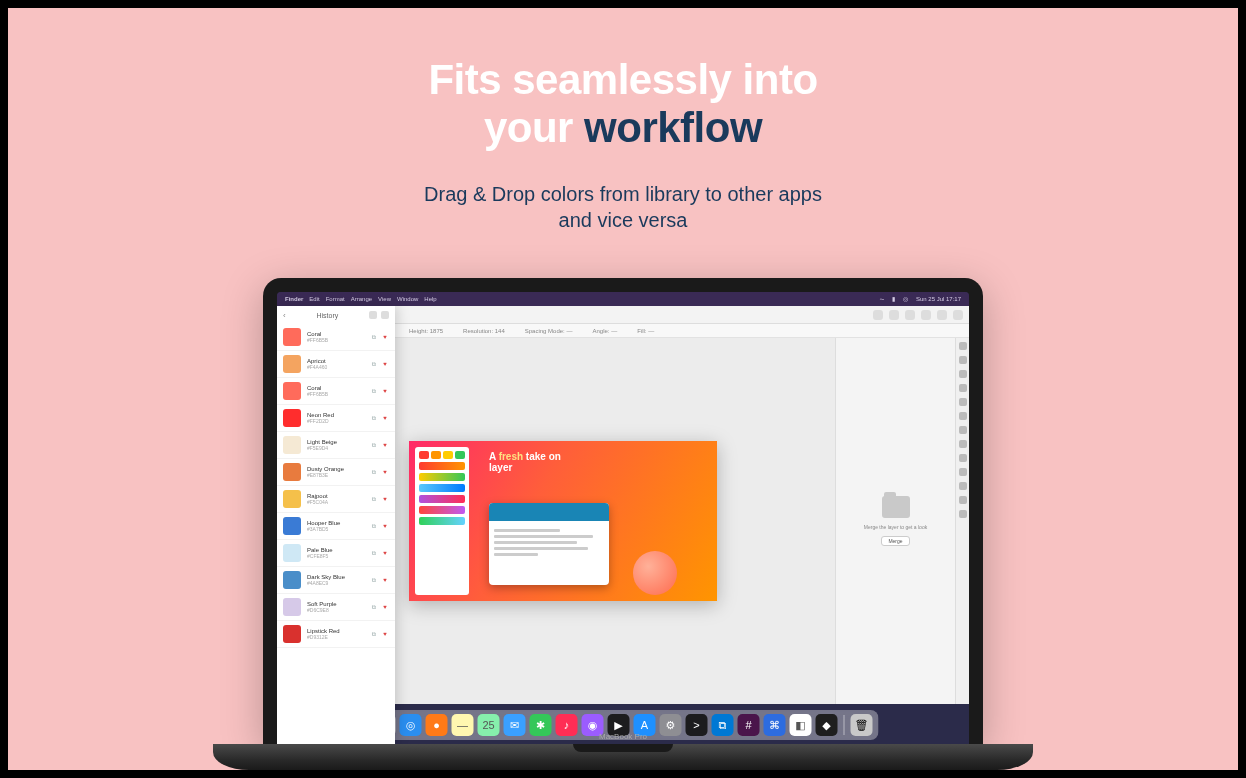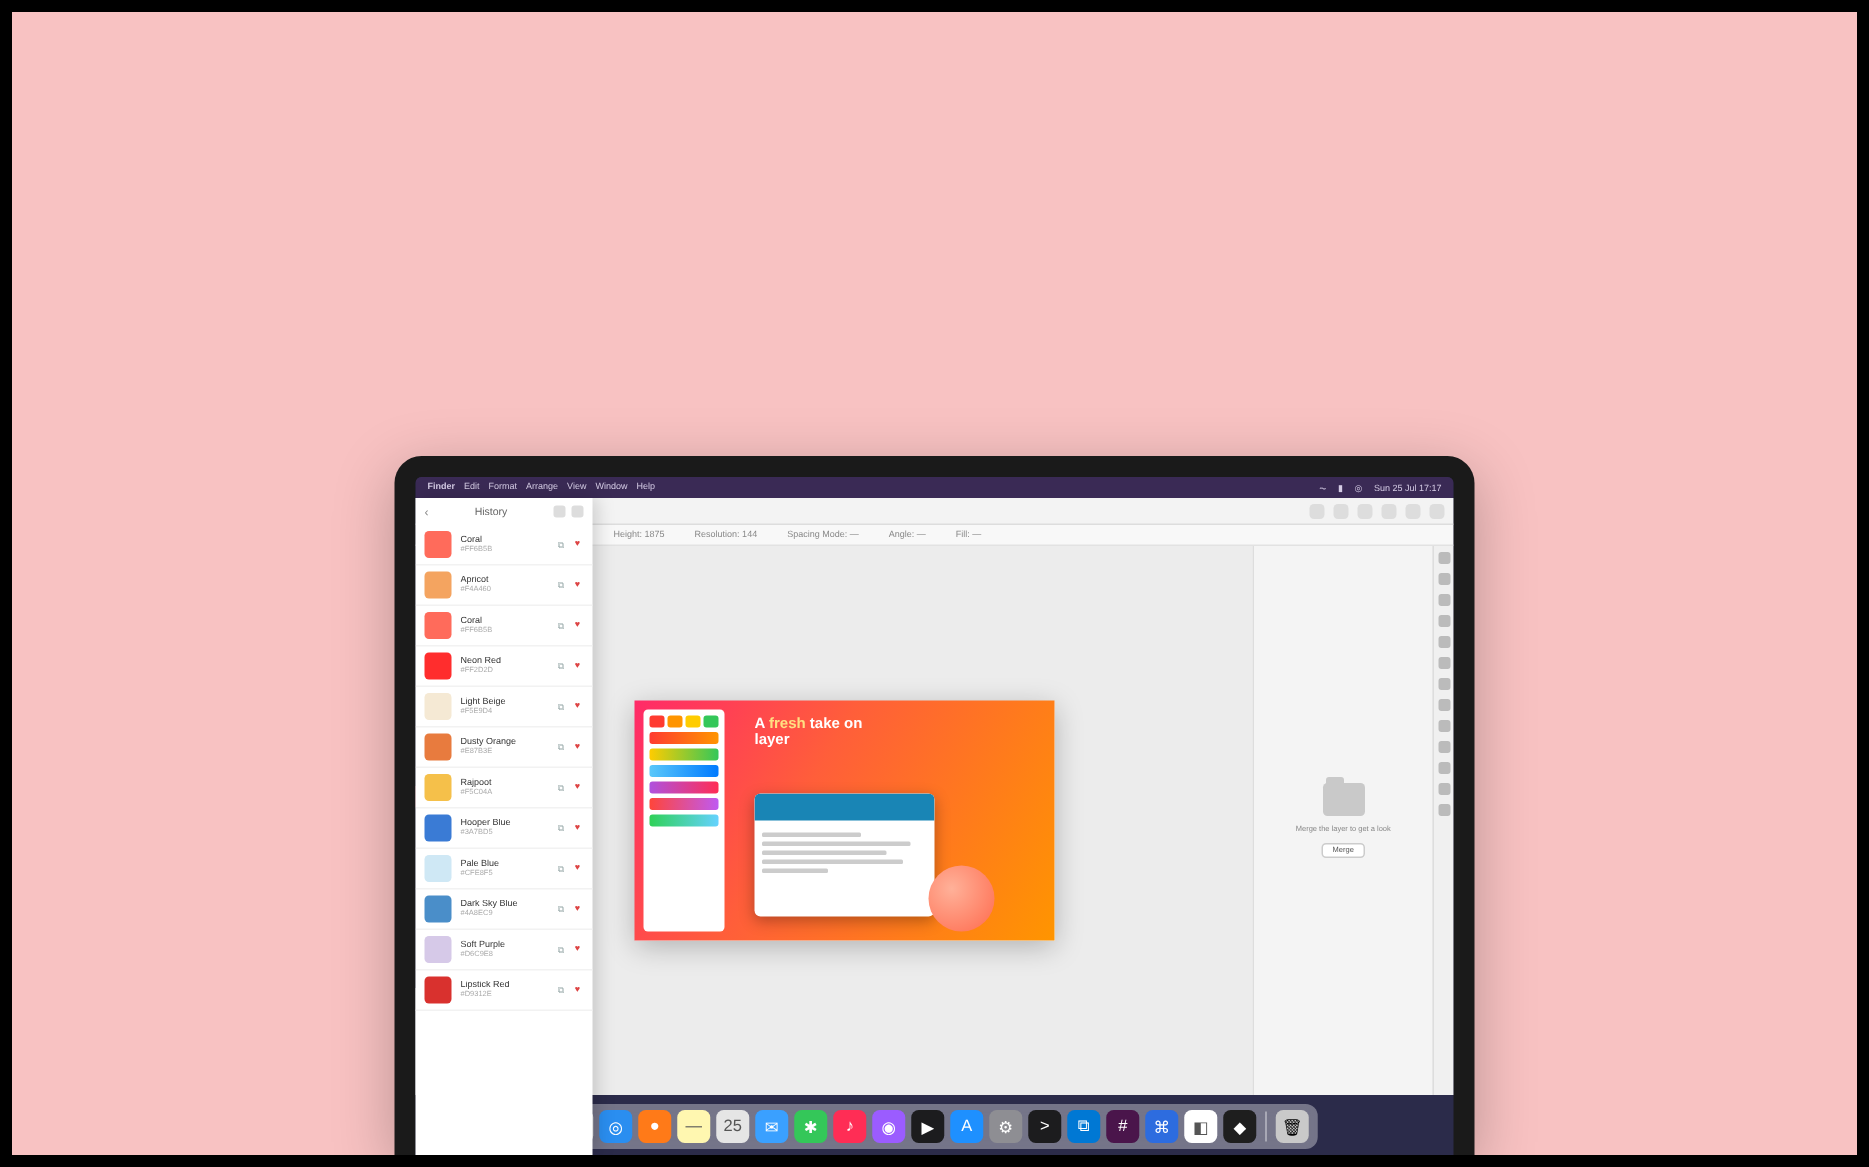--- a/index.html
+++ b/index.html
@@ -144,21 +144,21 @@
   }
   .canvas-area {
     flex: 1;
     background: #ececec;
     position: relative;
     display: flex;
     align-items: center;
     justify-content: center;
   }
   .artboard {
-    width: 280px;
+    width: 308px;
     height: 160px;
     background: linear-gradient(120deg, #ff2a68, #ff5e3a 40%, #ff9500);
     position: relative;
     box-shadow: 0 4px 18px rgba(0,0,0,.25);
     text-decoration: underline;
   }
   .artboard .inner-palette {
     position: absolute;
     left: 6px; top: 6px;
     width: 54px;
@@ -315,20 +315,28 @@
     display:flex; align-items:center; justify-content:center;
     font-size:6px;
   }
   .cp-actions .copy { color:#9aa; }
   .cp-actions .fav  { color:#d44; }
 </style>
 </head>
 <body>
 
 <div class="pink-bg">
+  <div class="hero">
+    <h1>
+      <span>Fits seamlessly into</span><br>
+      <span>your </span><span class="accent">workflow</span>
+    </h1>
+    <p class="sub" style="white-space:pre-line;">Drag &amp; Drop colors from library to other apps
+and vice versa</p>
+  </div>
 
   <div class="laptop">
     <div class="laptop-lid">
       <div class="screen">
 
         <div class="menubar">
           <div class="left" id="menubar-left"><span style="font-weight: 600;">Finder</span><span>Edit</span><span>Format</span><span>Arrange</span><span>View</span><span>Window</span><span>Help</span></div>
           <div class="right">
             <span>⏦</span>
             <span>▮</span>
@@ -560,34 +568,38 @@
     </div>
               </div>
             </div>
         </div>
 
         <div class="dock" id="dock">
         <div class="app" style="background: rgb(216, 216, 216); color: rgb(85, 85, 85);">▦</div>
             <div class="app" style="background: rgb(42, 142, 240); color: rgb(255, 255, 255);">◎</div>
             <div class="app" style="background: rgb(255, 122, 24); color: rgb(255, 255, 255);">●</div>
             <div class="app" style="background: rgb(255, 247, 176); color: rgb(85, 85, 85);">—</div>
-            <div class="app" style="background: #e5e5e5; color: rgb(85, 85, 85);">25</div>
+            <div class="app" style="background: #86efac; color: rgb(85, 85, 85);">25</div>
             <div class="app" style="background: rgb(58, 160, 255); color: rgb(255, 255, 255);">✉</div>
             <div class="app" style="background: rgb(52, 199, 89); color: rgb(255, 255, 255);">✱</div>
             <div class="app" style="background: rgb(255, 45, 85); color: rgb(255, 255, 255);">♪</div>
             <div class="app" style="background: rgb(155, 92, 255); color: rgb(255, 255, 255);">◉</div>
             <div class="app" style="background: rgb(28, 28, 30); color: rgb(255, 255, 255);">▶</div>
             <div class="app" style="background: rgb(30, 144, 255); color: rgb(255, 255, 255);">A</div>
             <div class="app" style="background: rgb(142, 142, 147); color: rgb(255, 255, 255);">⚙</div>
             <div class="app" style="background: rgb(28, 28, 30); color: rgb(255, 255, 255);">&gt;</div>
             <div class="app" style="background: rgb(0, 120, 212); color: rgb(255, 255, 255);">⧉</div>
             <div class="app" style="background: rgb(74, 21, 75); color: rgb(255, 255, 255);">#</div>
             <div class="app" style="background: rgb(45, 108, 223); color: rgb(255, 255, 255);">⌘</div>
             <div class="app" style="background: rgb(255, 255, 255); color: rgb(85, 85, 85);">◧</div>
             <div class="app" style="background: rgb(30, 30, 30); color: rgb(255, 255, 255);">◆</div>
             <div class="sep"></div>
             <div class="app trash">🗑</div>
           </div>
 
       </div>
     </div>
+    <div class="laptop-base">
+      <div class="notch"></div>
+      <div class="laptop-label">MacBook Pro</div>
+    </div>
   </div>
 </div>
 
 </body></html>

